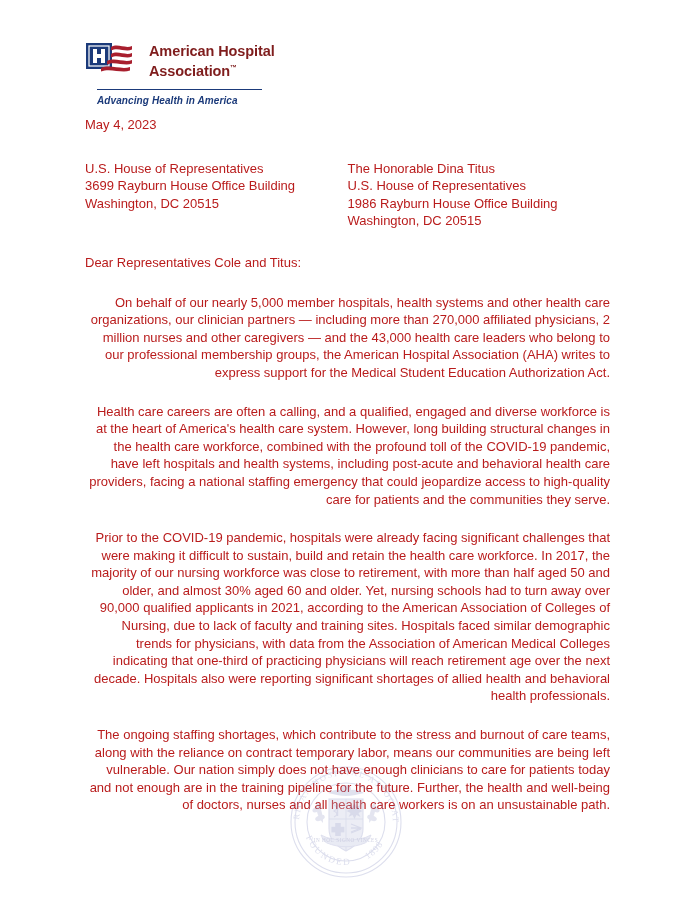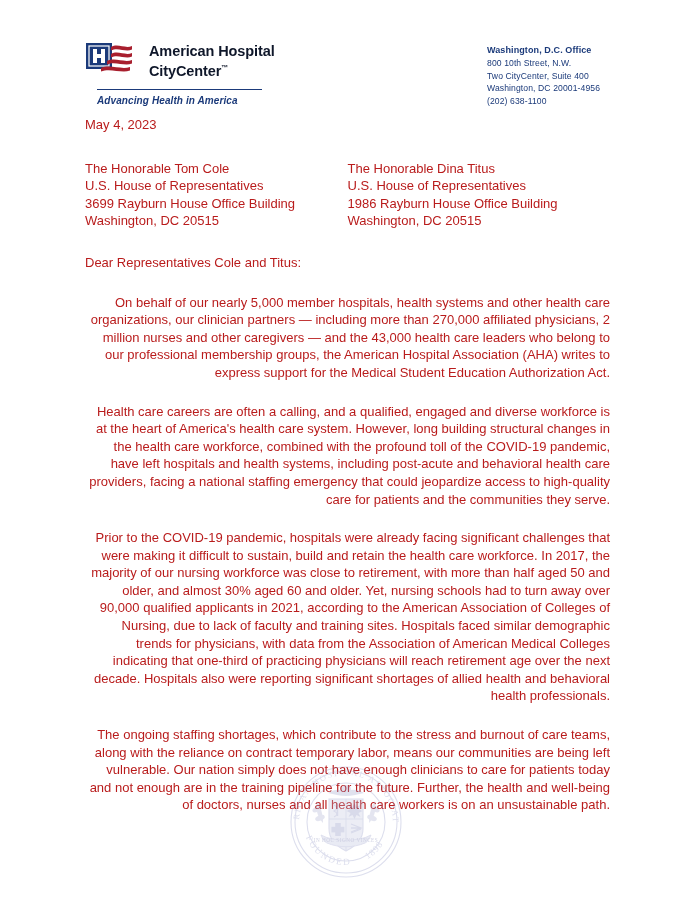--- a/index.html
+++ b/index.html
@@ -44,21 +44,21 @@
   }
   .logo-mark {
     width: 60px;
     height: 42px;
     flex: none;
     position: relative;
   }
   .logo-wordmark {
     margin-left: 4px;
     padding-top: 4px;
-    color: #0f172a;
+    color: #7f1d1d;
     font-weight: bold;
     font-size: 14.5px;
     line-height: 15.5px;
     letter-spacing: -0.1px;
   }
   .logo-wordmark .tm {
     font-size: 7px;
     vertical-align: super;
     font-weight: bold;
   }
@@ -162,46 +162,38 @@
 
             <path d="M26 7 c7-4 14 2 21-1 v3.6 c-7 3-14-3-21 1 z" fill="#a81f2e"></path>
             <path d="M26 14 c7-4 14 2 21-1 v3.6 c-7 3-14-3-21 1 z" fill="#a81f2e"></path>
             <path d="M22 21 c8-4 17 2 25-1 v3.6 c-8 3-17-3-25 1 z" fill="#a81f2e"></path>
             <path d="M16 28 c9-4 20 2 29-1 v3.6 c-9 3-20-3-29 1 z" fill="#a81f2e"></path>
           </svg>
         </div>
 
         <div class="logo-wordmark">
           <div>American Hospital</div>
-          <div><span>CityCenter</span><span class="tm">™</span></div>
+          <div><span>Association</span><span class="tm">™</span></div>
         </div>
 
       </div>
 
       <div class="logo-rule"></div>
       <div class="logo-tagline">Advancing Health in America</div>
     </div>
 
-    <div class="address-block">
-      <div class="addr-title">Washington, D.C. Office</div>
-      <div class="addr-line">800 10th Street, N.W.</div>
-      <div class="addr-line">Two CityCenter, Suite 400</div>
-      <div class="addr-line">Washington, DC 20001-4956</div>
-      <div class="addr-line">(202) 638-1100</div>
-    </div>
 
   </div>
 
   <div class="letter">
 
     <div class="date-line">May 4, 2023</div>
 
     <div class="recipients">
       <div class="recipient">
-        <span class="rline">The Honorable Tom Cole</span>
         <span class="rline">U.S. House of Representatives</span>
         <span class="rline">3699 Rayburn House Office Building</span>
         <span class="rline">Washington, DC  20515</span>
       </div>
       <div class="recipient">
         <span class="rline">The Honorable Dina Titus</span>
         <span class="rline">U.S. House of Representatives</span>
         <span class="rline">1986 Rayburn House Office Building</span>
         <span class="rline">Washington, DC  20515</span>
       </div>

